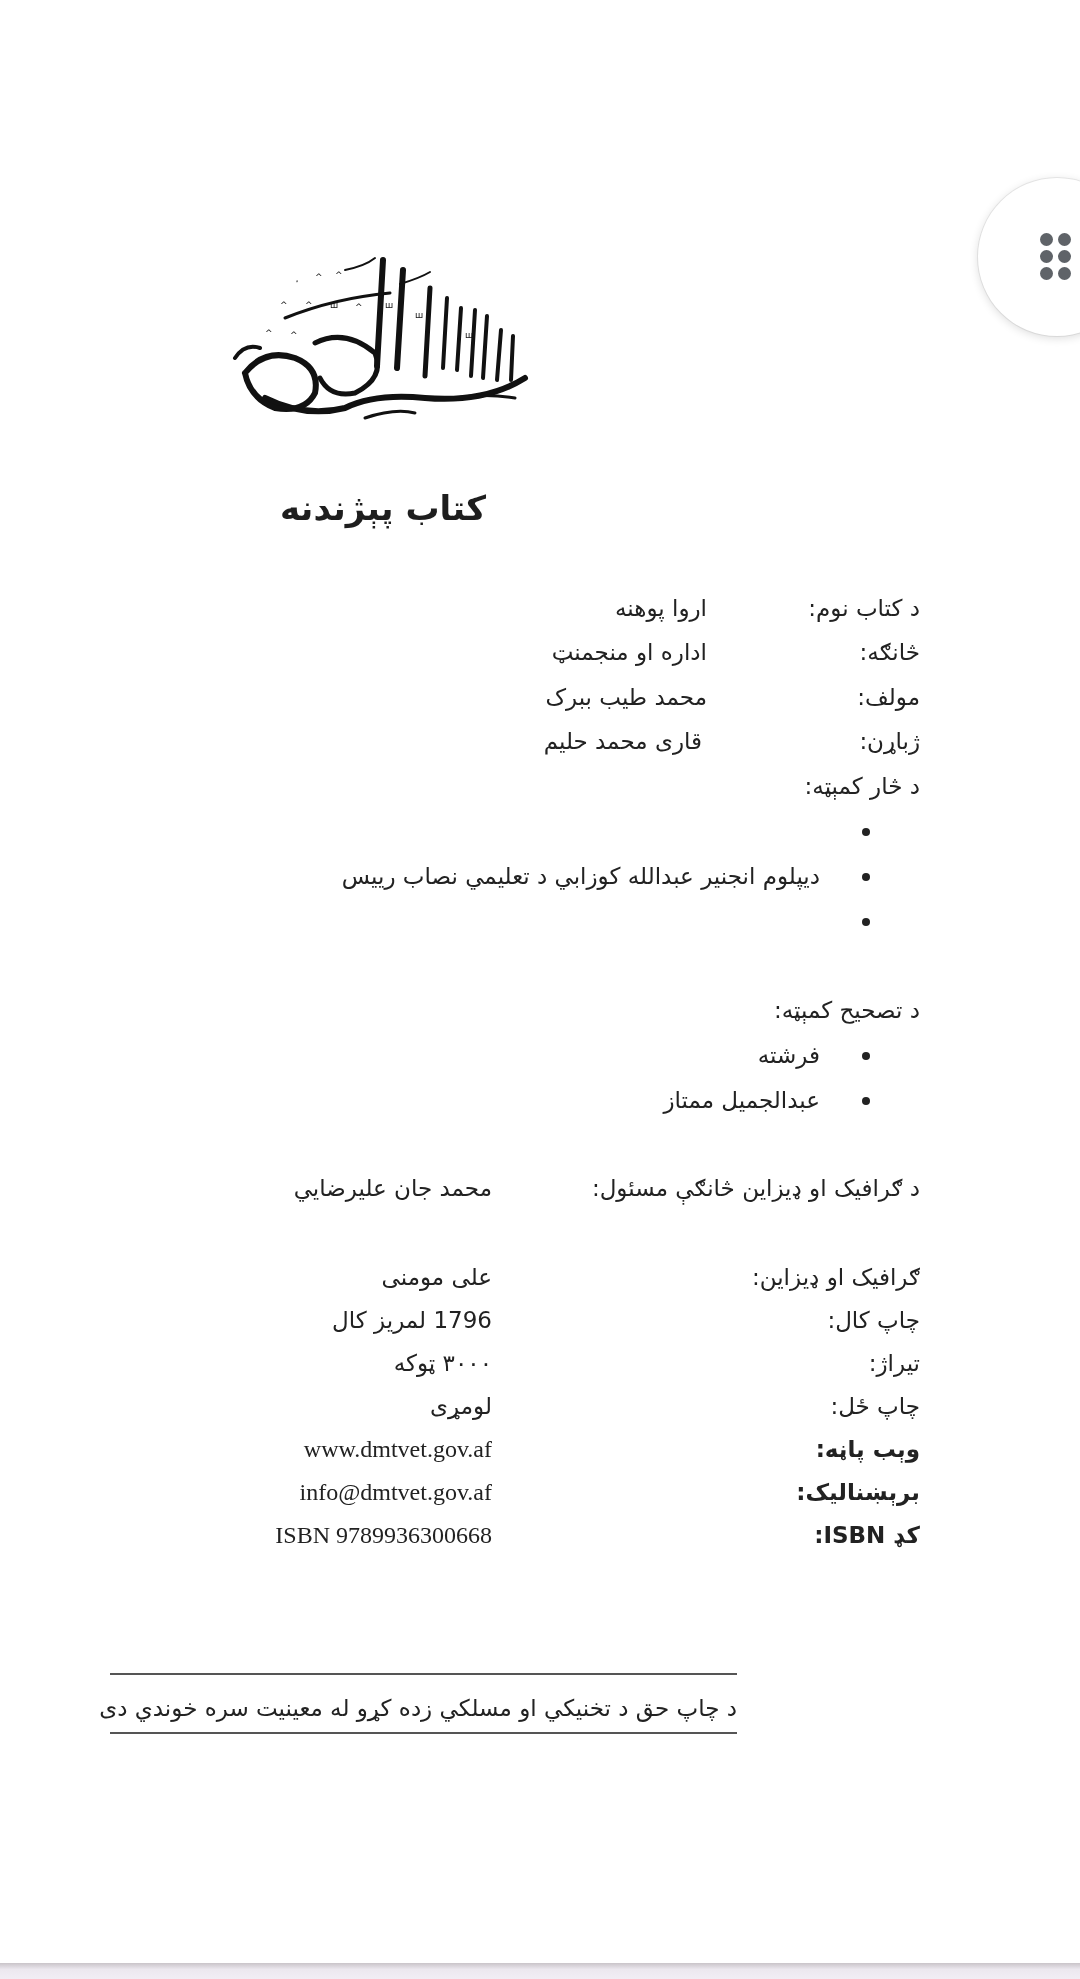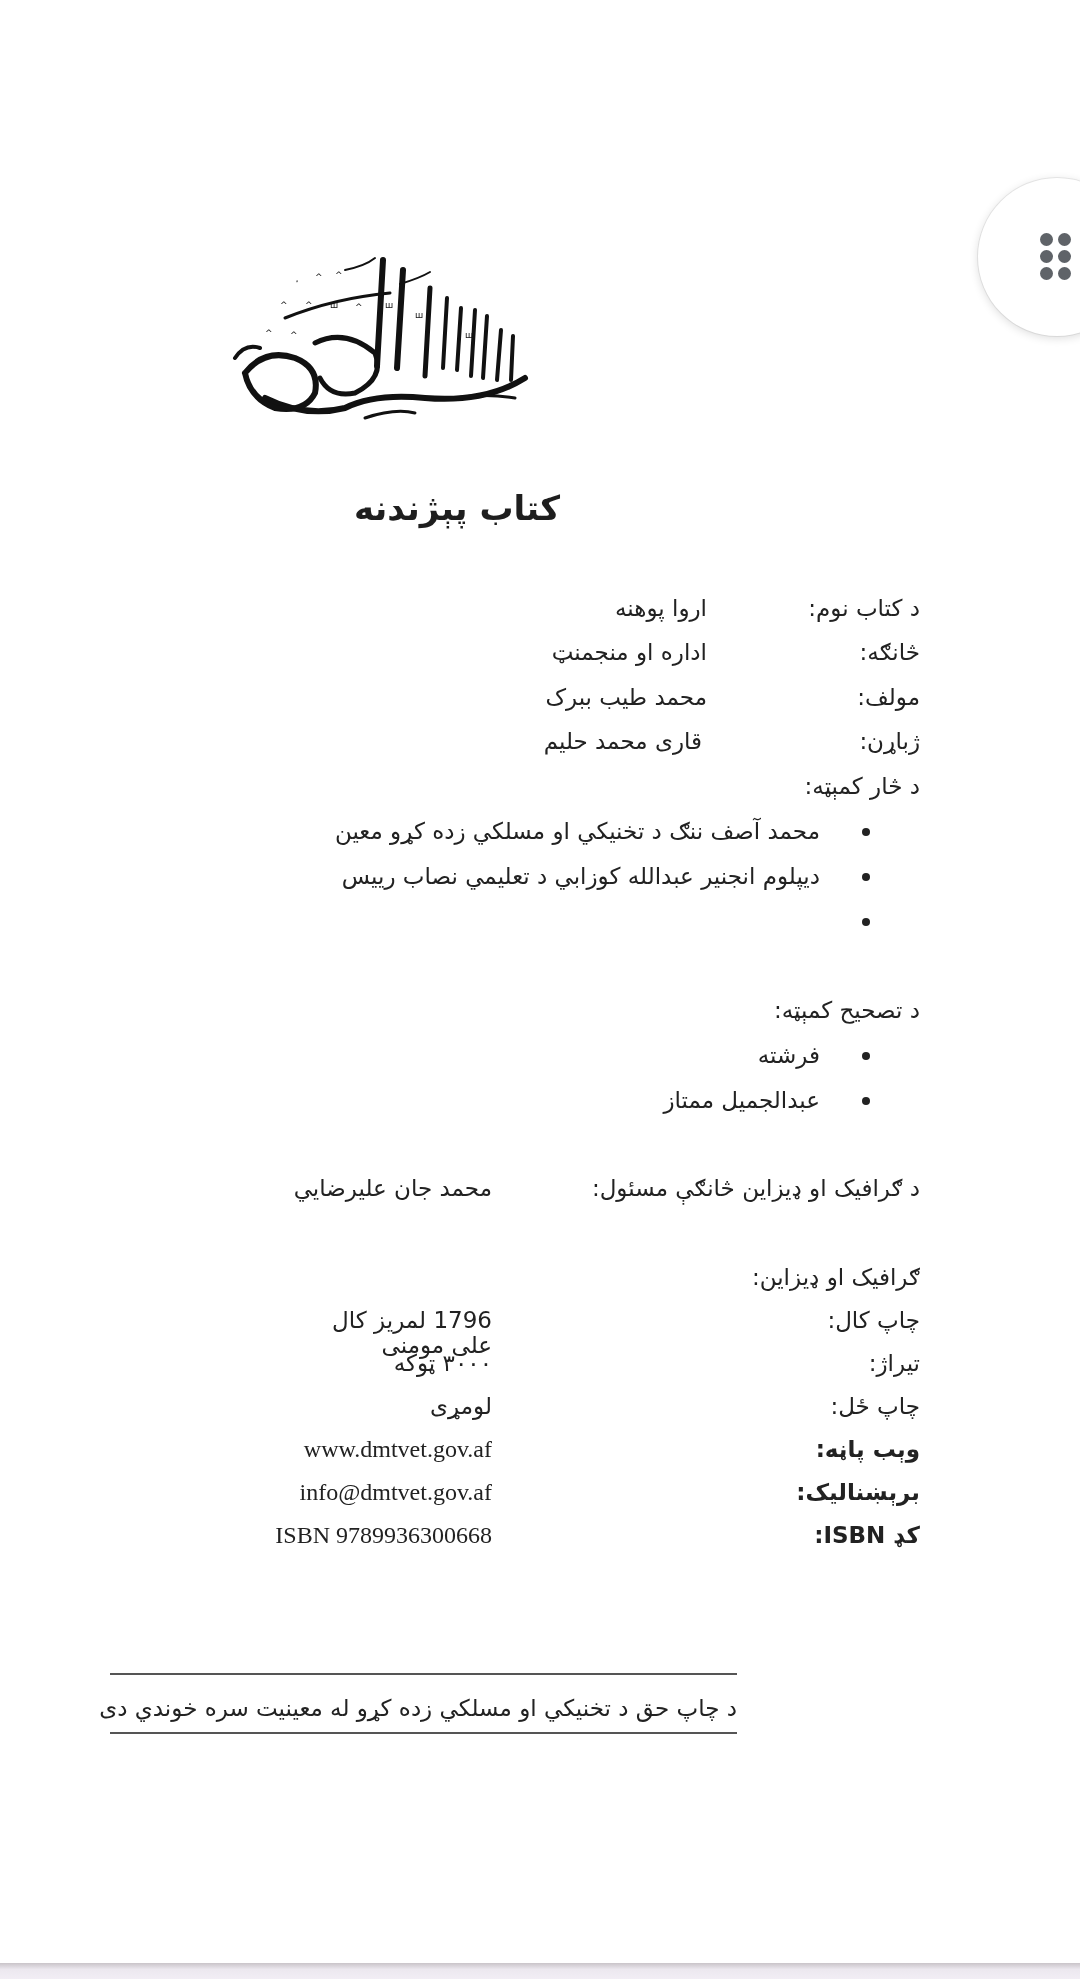--- a/index.html
+++ b/index.html
@@ -30,21 +30,21 @@
     position: absolute; left: 1040px; top: 233px; width: 32px; height: 48px;
     display: grid; grid-template-columns: 14px 14px; grid-template-rows: 14px 14px 14px;
     column-gap: 4px; row-gap: 3px;
   }
   .handle-dots span { width: 13px; height: 13px; border-radius: 50%; background: #5f6368; display: block; }
 
   
   .bismillah { position: absolute; left: 225px; top: 248px; width: 305px; height: 180px; }
 
   .title {
-    position: absolute; left: 280px; top: 488px; width: 280px; text-align: right;
+    position: absolute; left: 280px; top: 488px; width: 280px; text-align: left;
     font-family: "DejaVu Sans", sans-serif; font-weight: bold; font-size: 34px; color: #1e1e1e;
   }
 
   .txt { font-family: "DejaVu Sans", sans-serif; font-size: 23px; color: #222; line-height: 30px; }
   .lbl { position: absolute; text-align: right; }
   .val { position: absolute; text-align: right; }
   .latin { font-family: "Liberation Serif", serif; font-size: 24px; direction: ltr; }
   .bold { font-weight: bold; }
 
   .bullet { position: absolute; width: 8px; height: 8px; border-radius: 50%; background: #222; }
@@ -121,40 +121,39 @@
 
   <div class="txt lbl rtl" style="right:160px; top:682px;">مولف:</div>
   <div class="txt val rtl" style="right:373px; top:682px;">محمد طیب ببرک</div>
 
   <div class="txt lbl rtl" style="right:160px; top:726px;">ژباړن:</div>
   <div class="txt val rtl" style="right:378px; top:726px;">قاری محمد حلیم</div>
 
   <div class="txt lbl rtl" style="right:160px; top:771px;">د څار کمېټه:</div>
 
   <div class="bullet" style="left:862px; top:828px;"></div>
-  <div class="txt val rtl" style="right:260px; top:816px;">محمد آصف ننګ د تخنیکي او مسلکي زده کړو معین</div>
 
   <div class="bullet" style="left:862px; top:873px;"></div>
   <div class="txt val rtl" style="right:260px; top:861px;">دیپلوم انجنیر عبدالله کوزابي د تعلیمي نصاب رییس</div>
 
   <div class="bullet" style="left:862px; top:918px;"></div>
 
   <div class="txt lbl rtl" style="right:160px; top:995px;">د تصحیح کمېټه:</div>
 
   <div class="bullet" style="left:862px; top:1052px;"></div>
   <div class="txt val rtl" style="right:260px; top:1040px;">فرشته</div>
 
   <div class="bullet" style="left:862px; top:1097px;"></div>
   <div class="txt val rtl" style="right:260px; top:1085px;">عبدالجمیل ممتاز</div>
 
   <div class="txt lbl rtl" style="right:160px; top:1173px;">د ګرافیک او ډیزاین څانګې مسئول:</div>
   <div class="txt val rtl" style="right:588px; top:1173px;">محمد جان علیرضایي</div>
 
   <div class="txt lbl rtl" style="right:160px; top:1262px;">ګرافیک او ډیزاین:</div>
-  <div class="txt val rtl" style="right:588px; top:1330px;">علی مومنی</div>
+  <div class="txt val rtl" style="right:588px; top:1262px;">علی مومنی</div>
 
   <div class="txt lbl rtl" style="right:160px; top:1305px;">چاپ کال:</div>
   <div class="txt val rtl" style="right:588px; top:1305px;">1796 لمریز کال</div>
 
   <div class="txt lbl rtl" style="right:160px; top:1348px;">تیراژ:</div>
   <div class="txt val rtl" style="right:588px; top:1348px;">۳۰۰۰ ټوکه</div>
 
   <div class="txt lbl rtl" style="right:160px; top:1391px;">چاپ ځل:</div>
   <div class="txt val rtl" style="right:588px; top:1391px;">لومړی</div>
 

